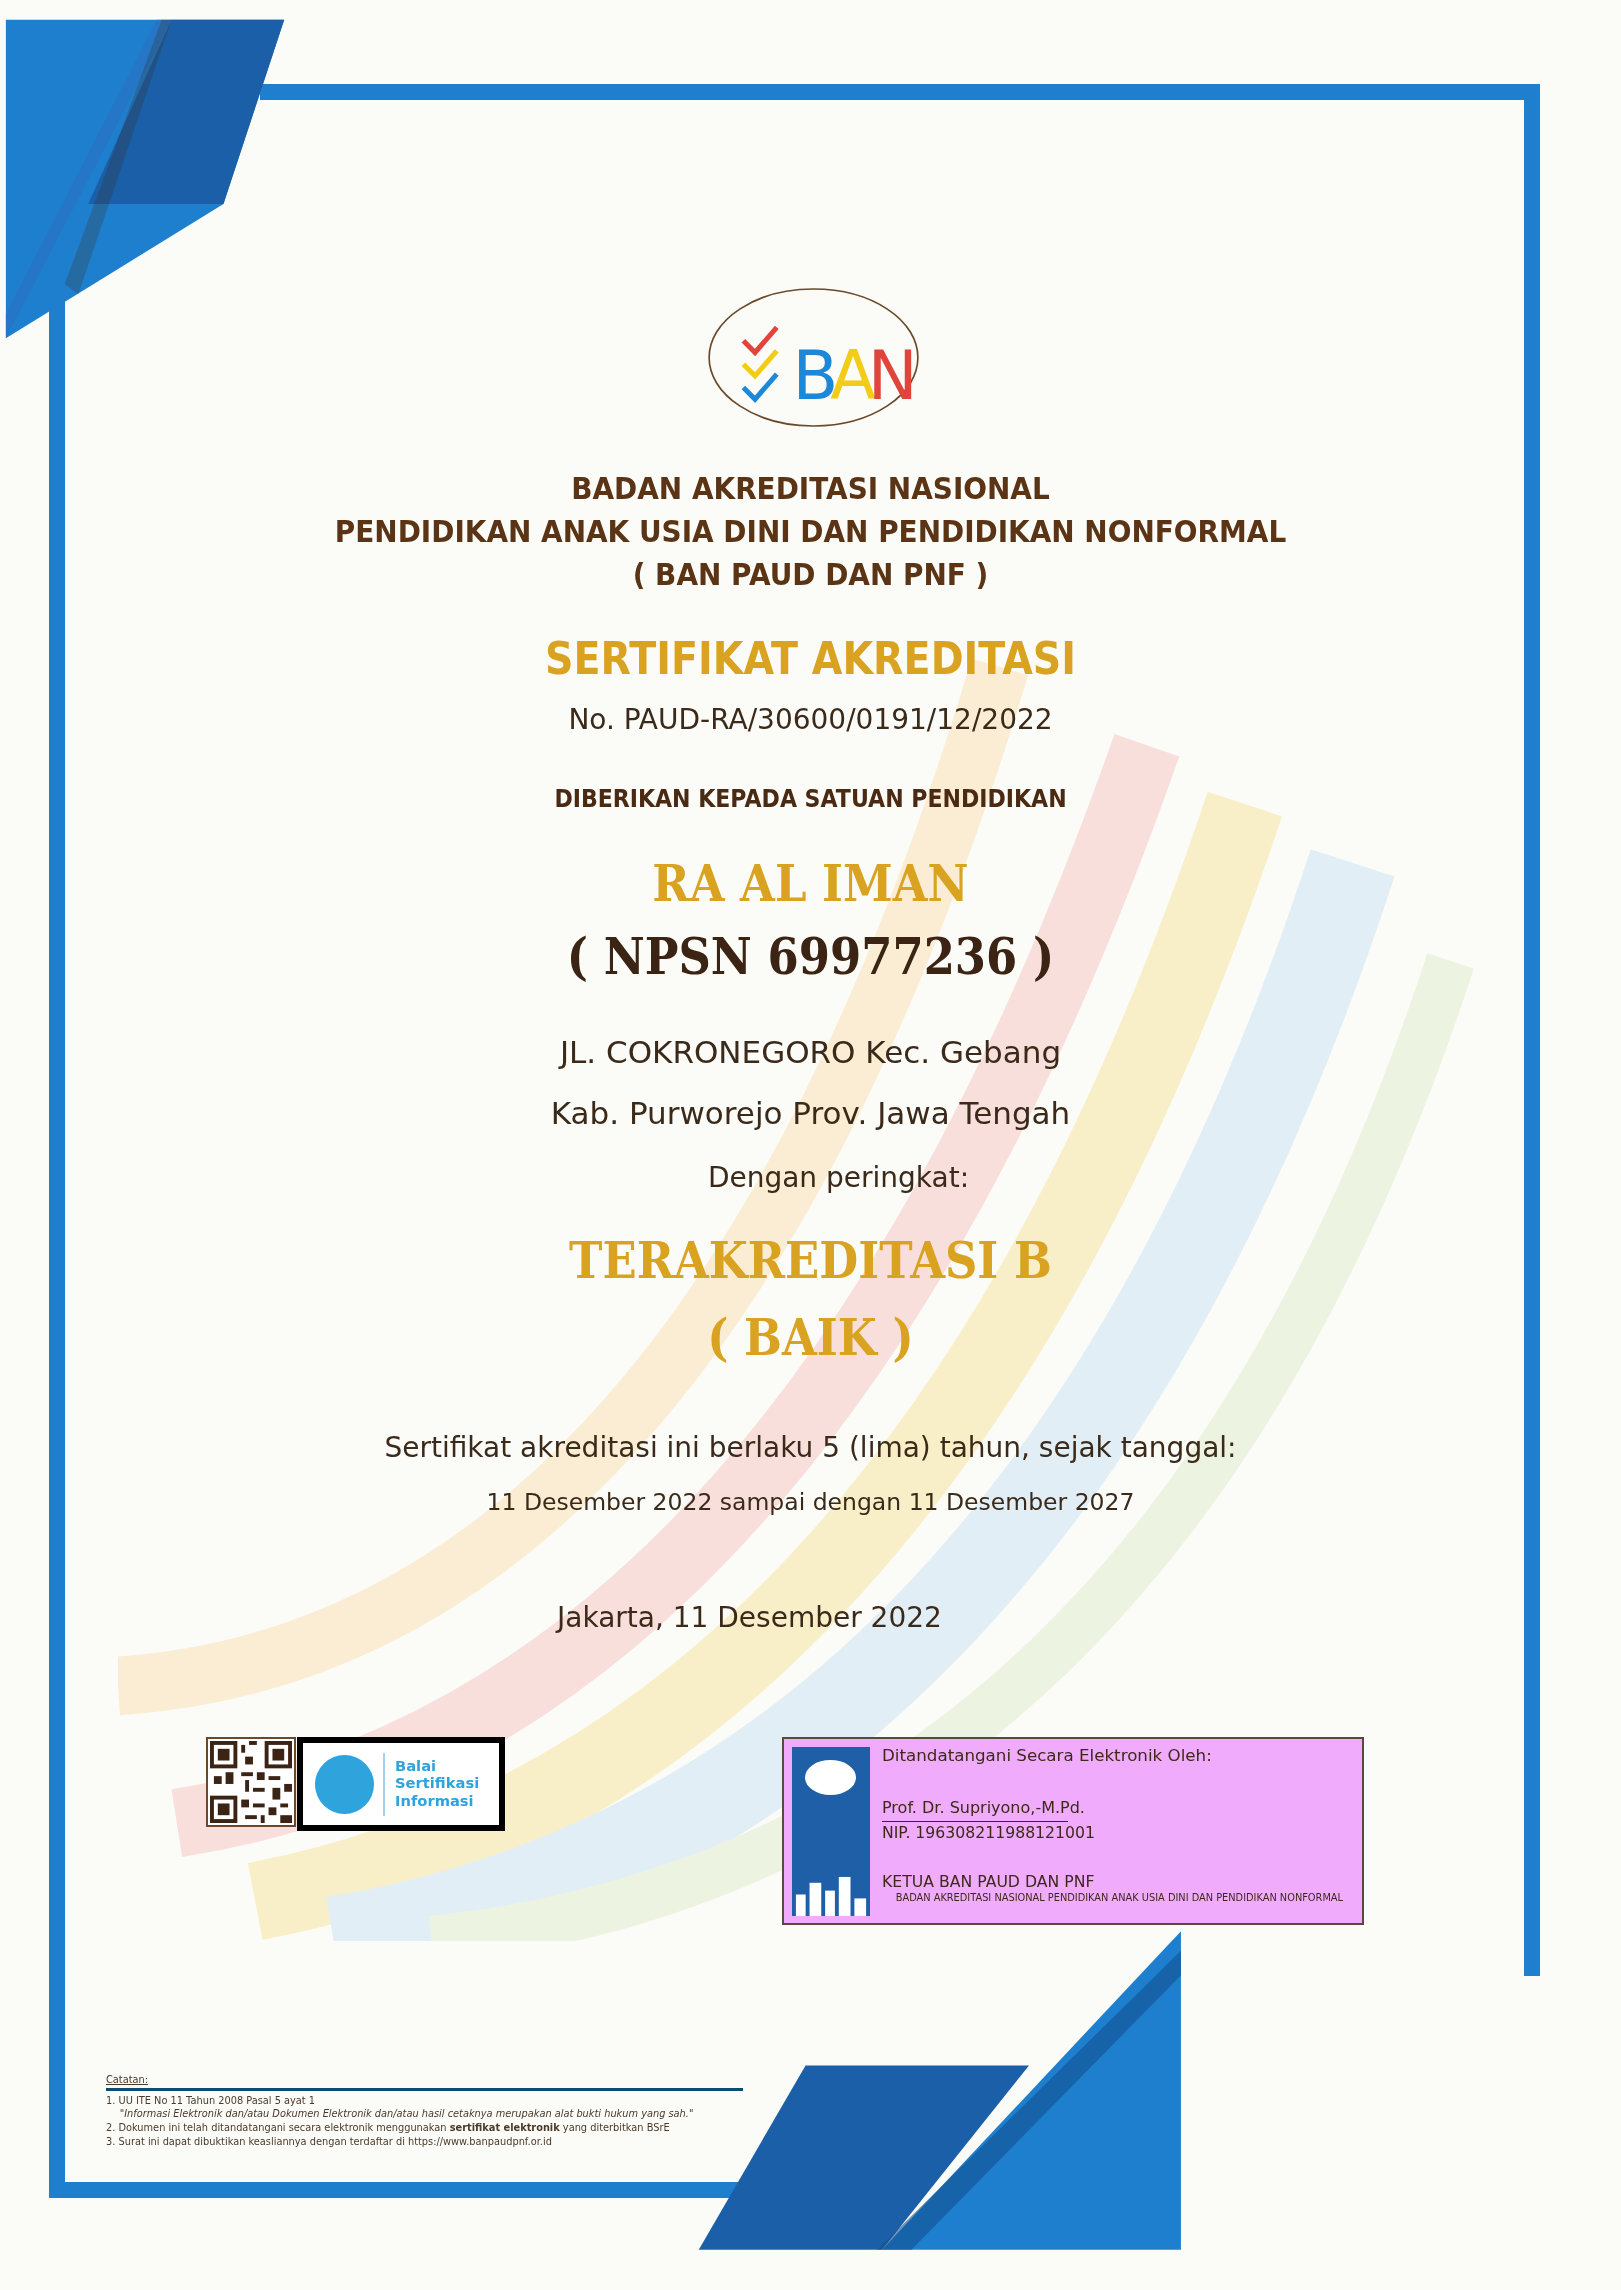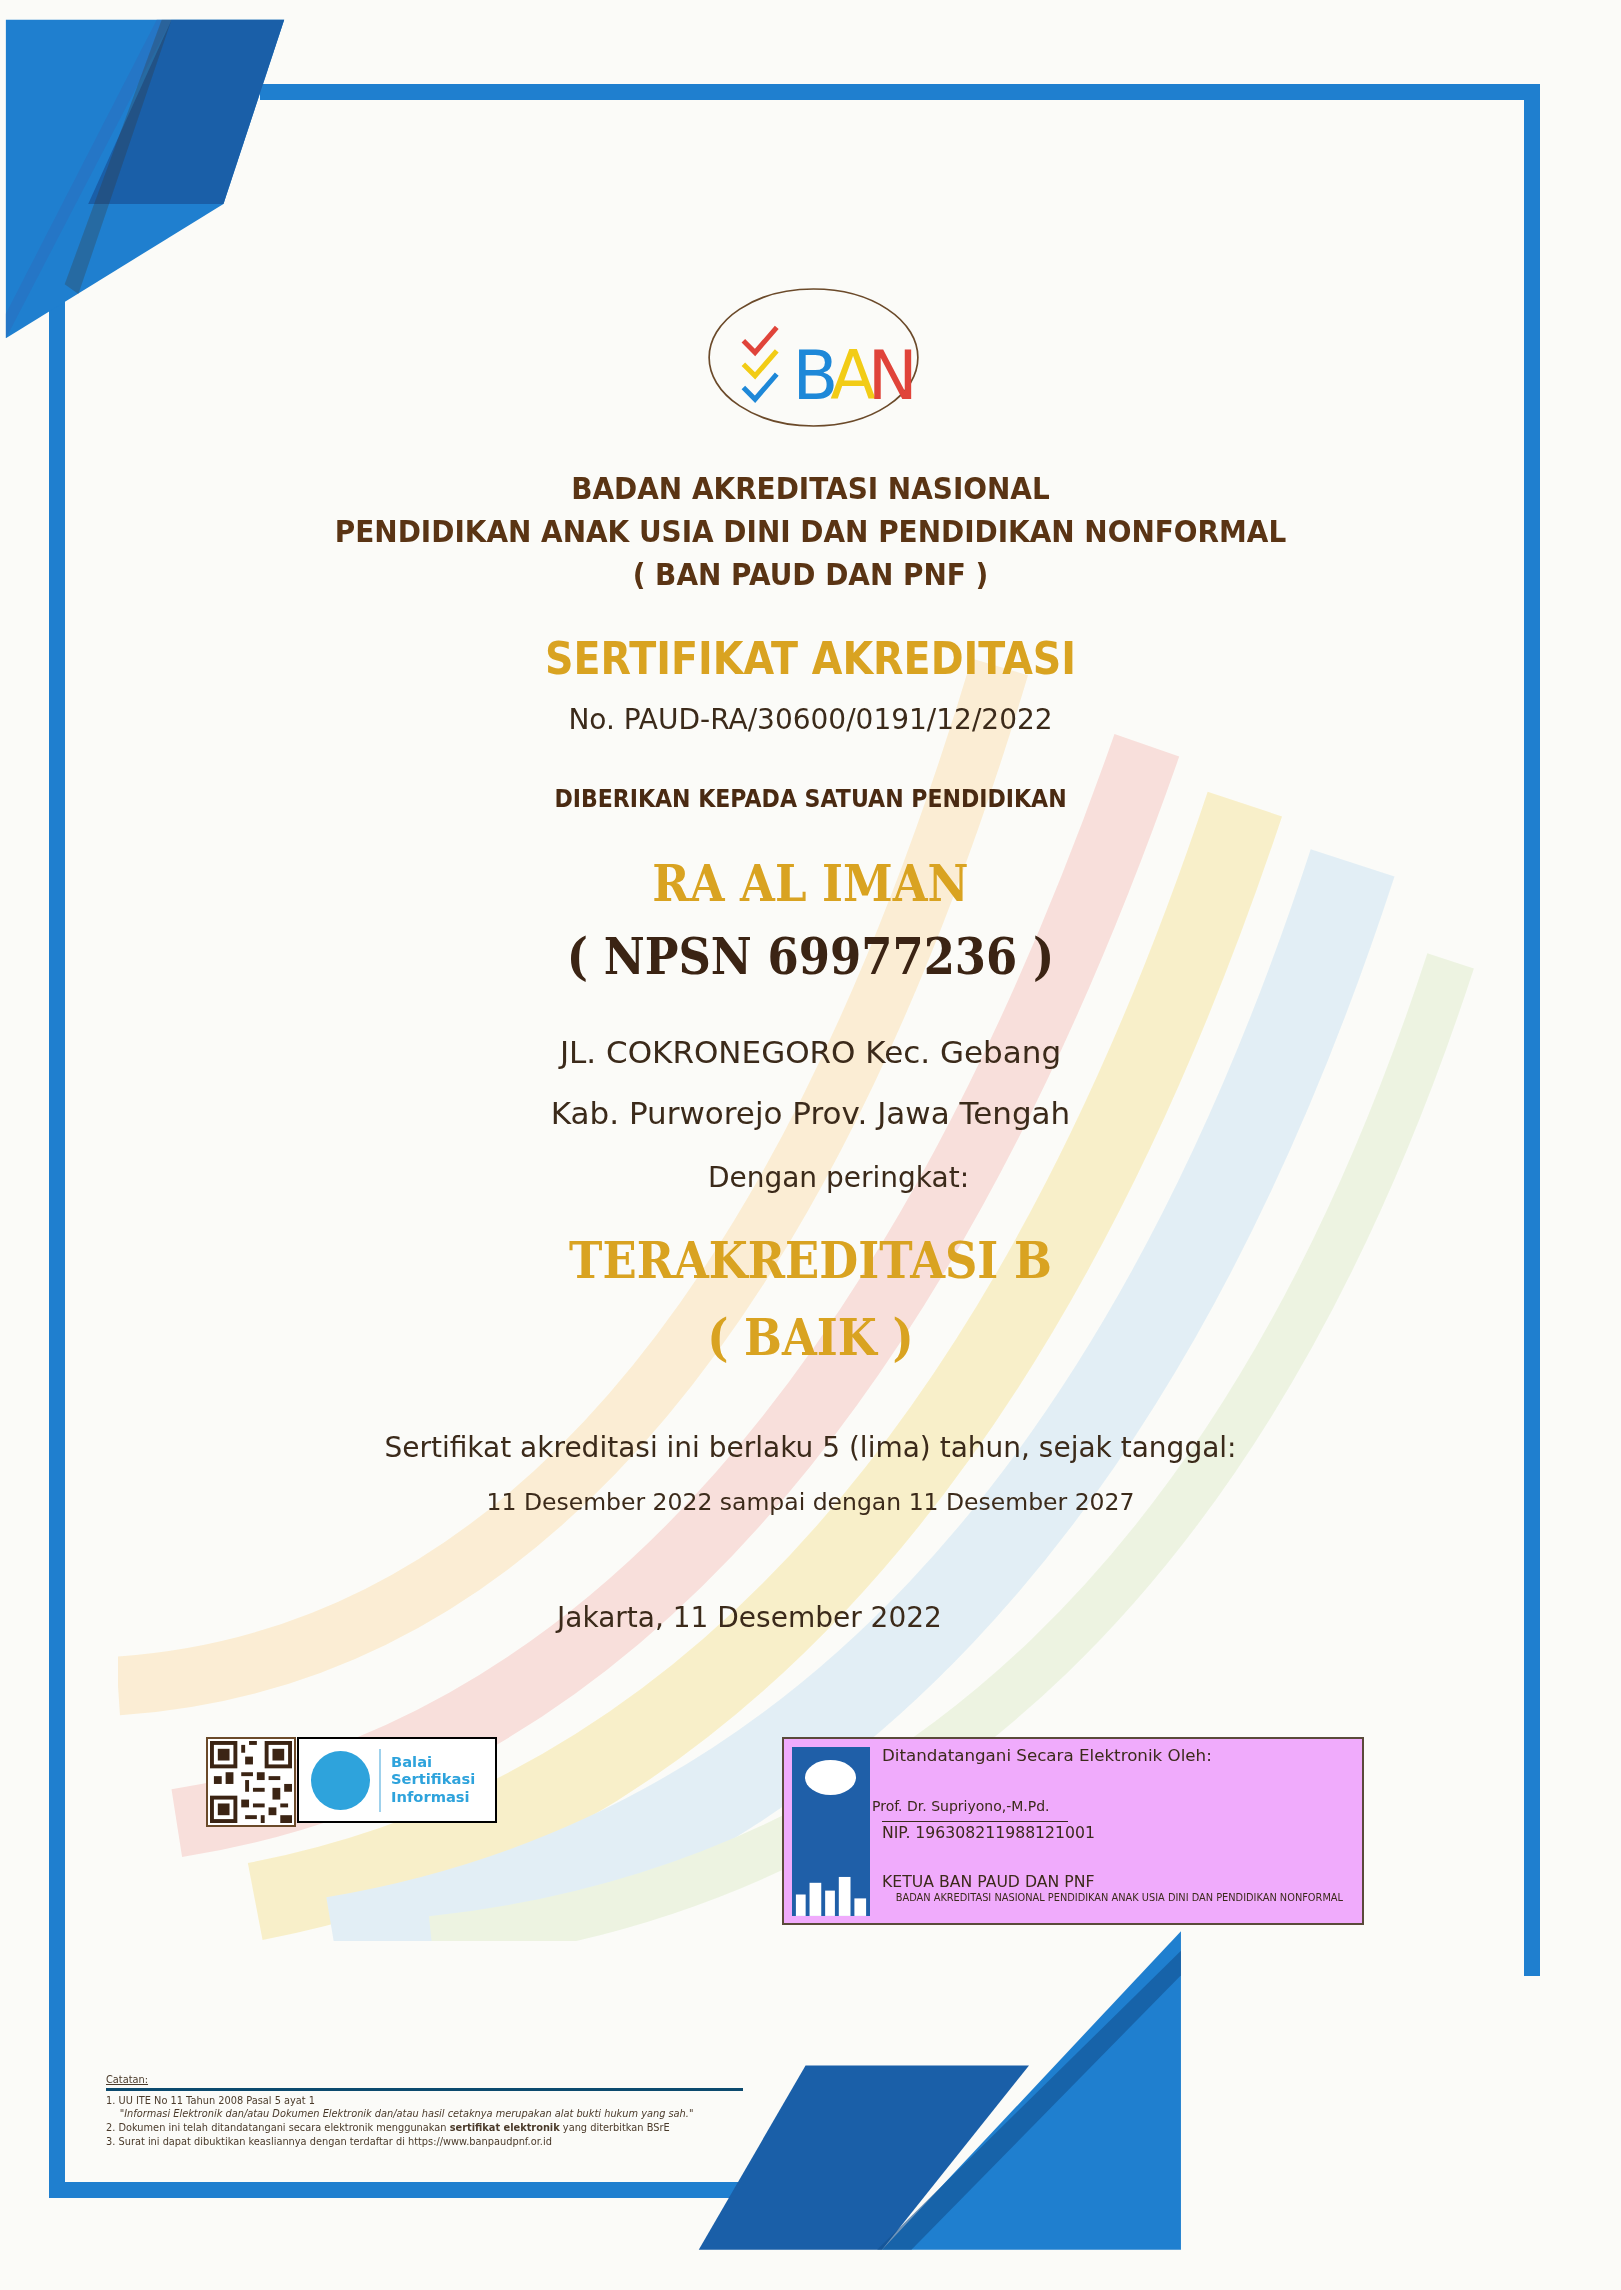--- a/index.html
+++ b/index.html
@@ -25,29 +25,29 @@
     .given { color: #4a2a12; font-weight: bold; font-size: 24.5px; transform: scaleX(0.9); }
     .school { color: #d9a321; font-family: "DejaVu Serif", serif; font-weight: bold; font-size: 51px; transform: scaleX(0.88); }
     .npsn { color: #3b2414; font-family: "DejaVu Serif", serif; font-weight: bold; font-size: 51px; transform: scaleX(0.88); }
     .addr { color: #3b2a1a; font-size: 31px; }
     .small-c { color: #3b2a1a; font-size: 28px; padding-left: 28px; }
     .grade { color: #d9a321; font-family: "DejaVu Serif", serif; font-weight: bold; font-size: 51px; transform: scaleX(0.88); }
     .valid { color: #3b2a1a; font-size: 28px; }
     .valid2 { color: #3b2a1a; font-size: 23.5px; }
 
     .qr { left: 206px; top: 1737px; width: 82px; height: 82px; border: 2px solid #6b4a2a; background: #fff; padding: 2px; }
-    .bsre { left: 297px; top: 1737px; width: 196px; height: 82px; border: 2px solid #000000; background: #fff; }
+    .bsre { left: 297px; top: 1737px; width: 196px; height: 82px; border: 6px solid #000000; background: #fff; }
     .bsre-logo { left: 11.8px; top: 11.8px; width: 59px; height: 59px; border-radius: 50%; background: #2ea3dc; }
     .bsre-text { left: 92px; top: 13.7px; color: #2ea3dc; font-weight: bold; font-size: 14.7px; line-height: 17.6px; }
     .bsre-sep { left: 80px; top: 9.8px; width: 2px; height: 63px; background: #9fd1ec; }
 
     .sig { left: 782px; top: 1737px; width: 578px; height: 184px; border: 2px solid #5a4a3a; background: #f0abfc; }
     .sig-side { left: 7.8px; top: 7.8px; width: 78px; height: 169px; background: #1f5fa8; }
     .sig-head { left: 98px; top: 5.9px; color: #3b2a1a; font-size: 16.7px; }
-    .sig-name { left: 88px; top: 59px; color: #3b2a1a; font-size: 14px; }
+    .sig-name { left: 98px; top: 59px; color: #3b2a1a; font-size: 16px; }
     .sig-line { left: 98px; top: 82px; width: 186px; height: 1px; background: #3b2a1a; }
     .sig-nip { left: 98px; top: 84px; color: #3b2a1a; font-size: 15.7px; }
     .sig-role { left: 98px; top: 133px; color: #3b2a1a; font-size: 15.7px; }
     .sig-org { left: 98px; top: 152px; color: #3b2a1a; font-size: 9.8px; line-height: 13.7px; width: 461px; text-align: right; }
 
     .notes { left: 106px; top: 2073px; width: 637px; color: #4a3a2a; font-size: 9.8px; line-height: 13.7px; }
     .notes-title { text-decoration: underline; border-bottom: 3px solid #0c4a6e; padding-bottom: 1px; margin-bottom: 2.9px; }
     .notes em { font-style: italic; }
   </style>
 </head>

